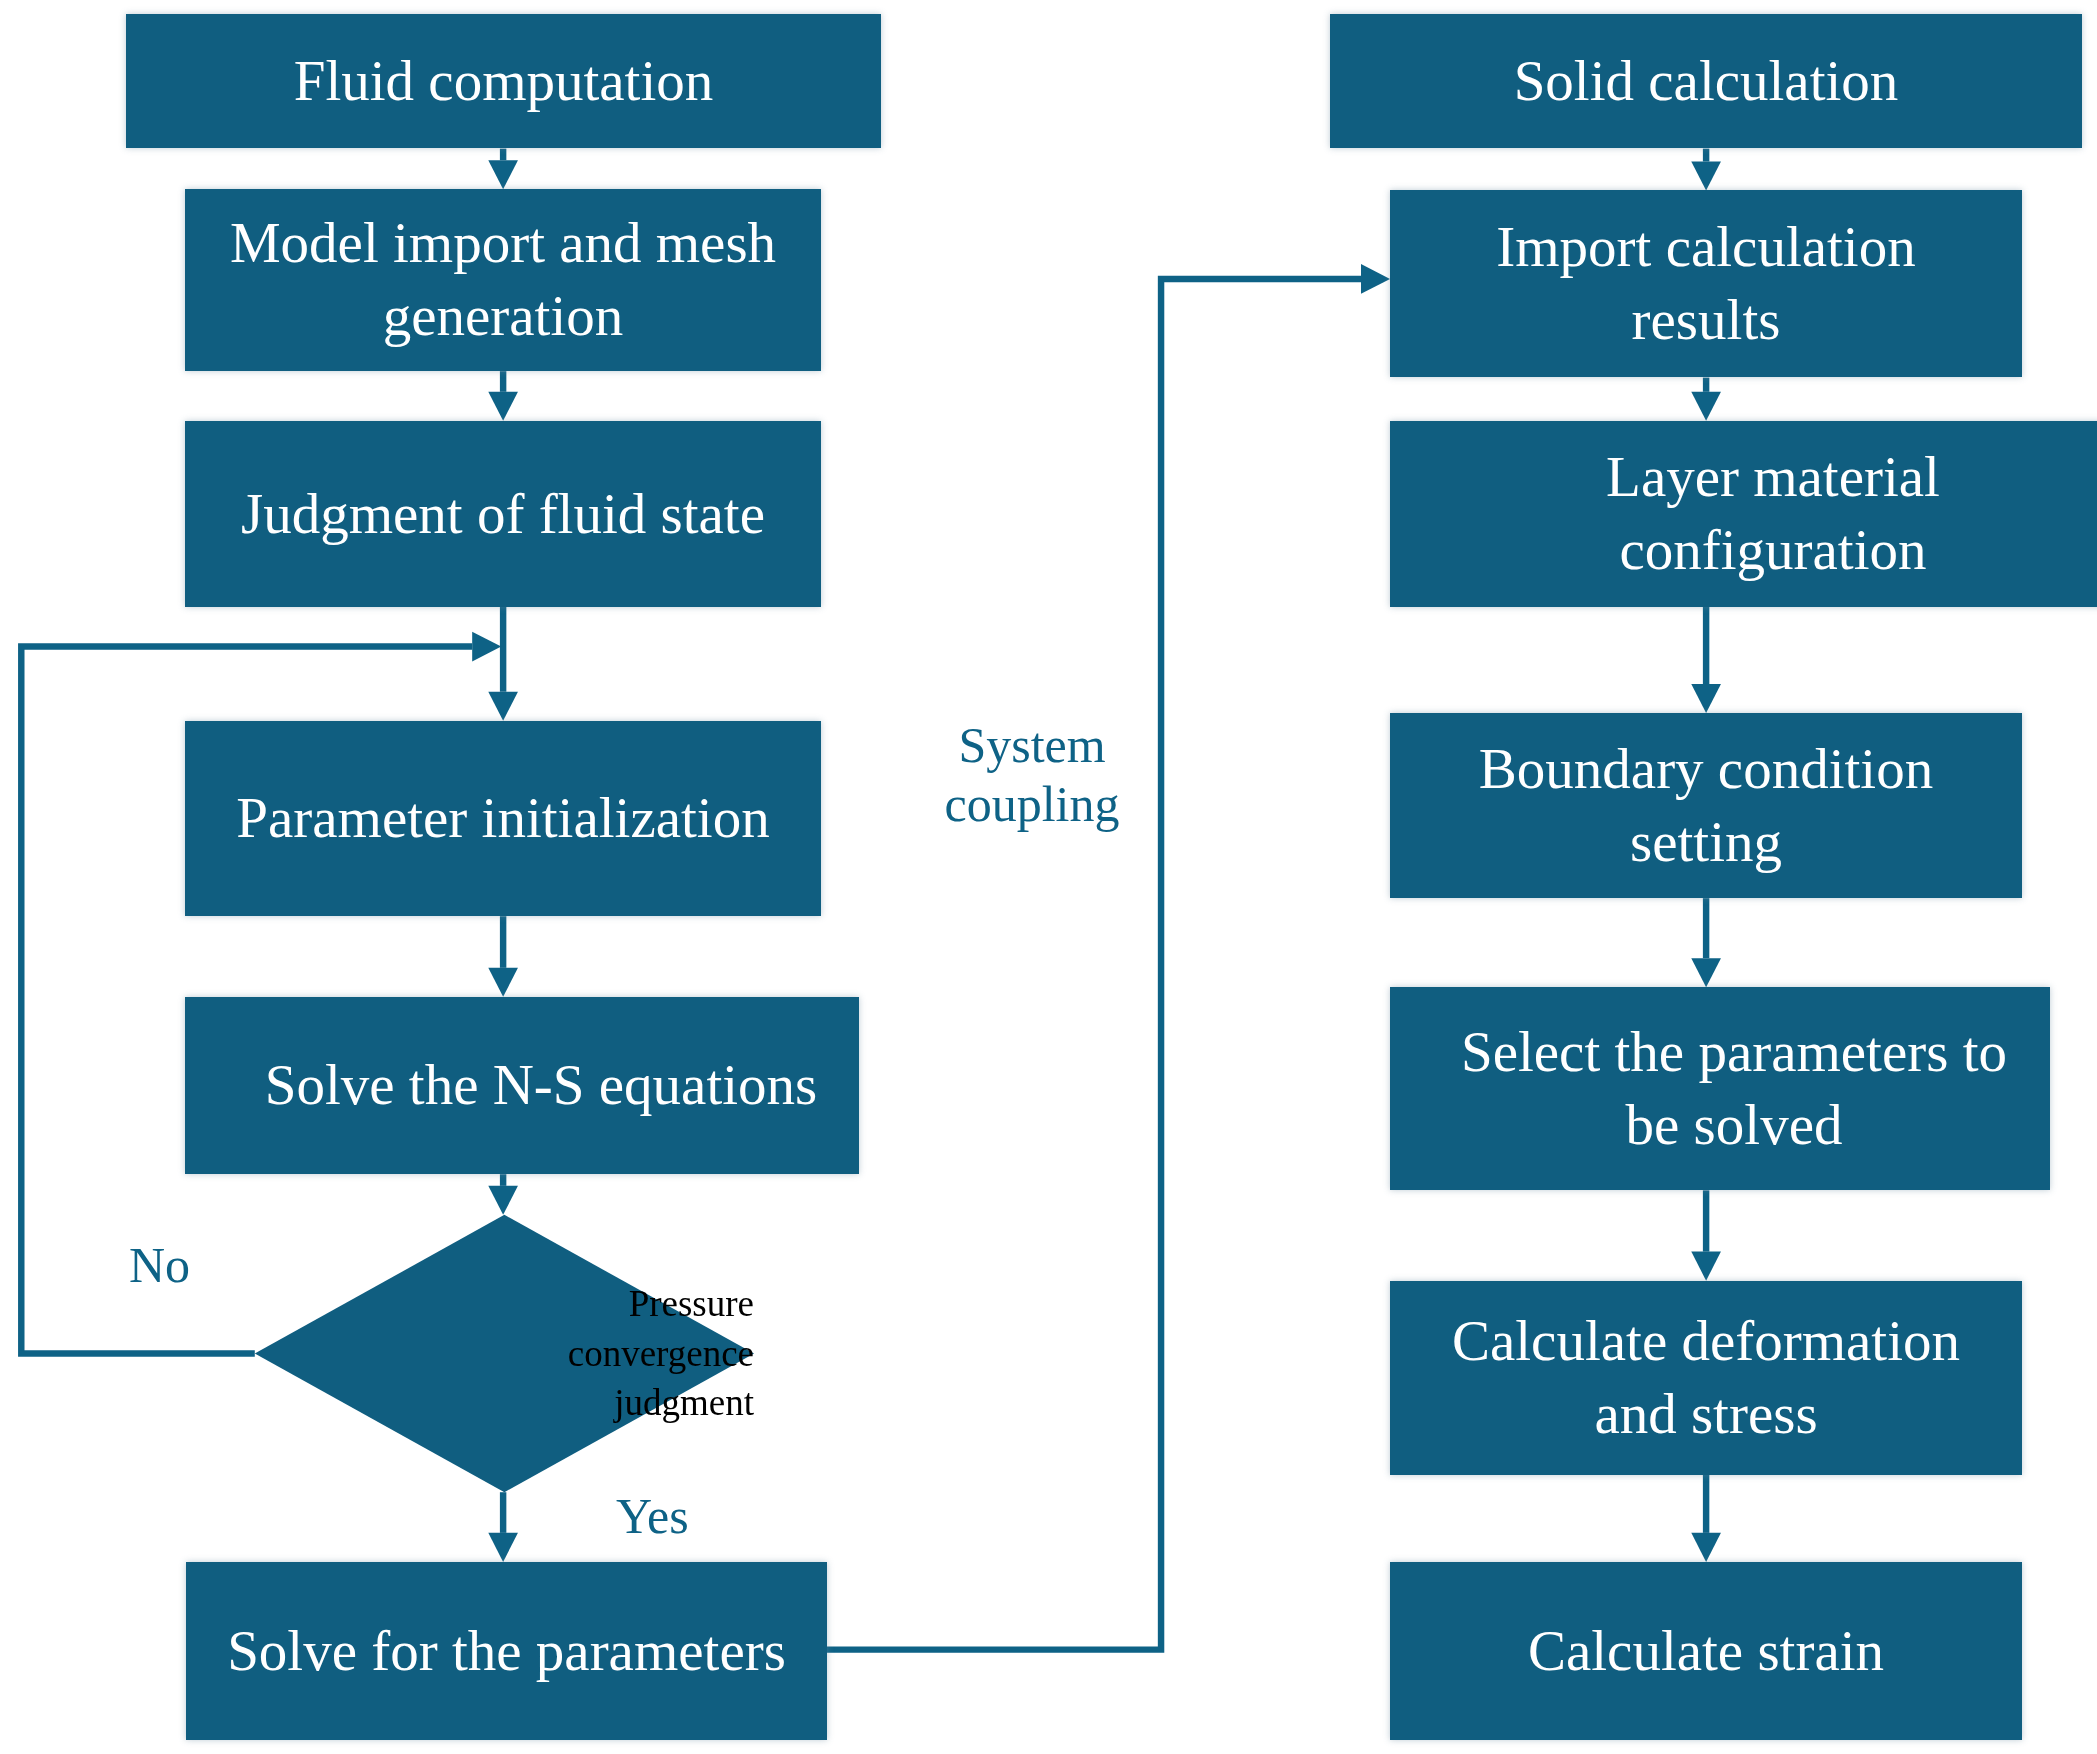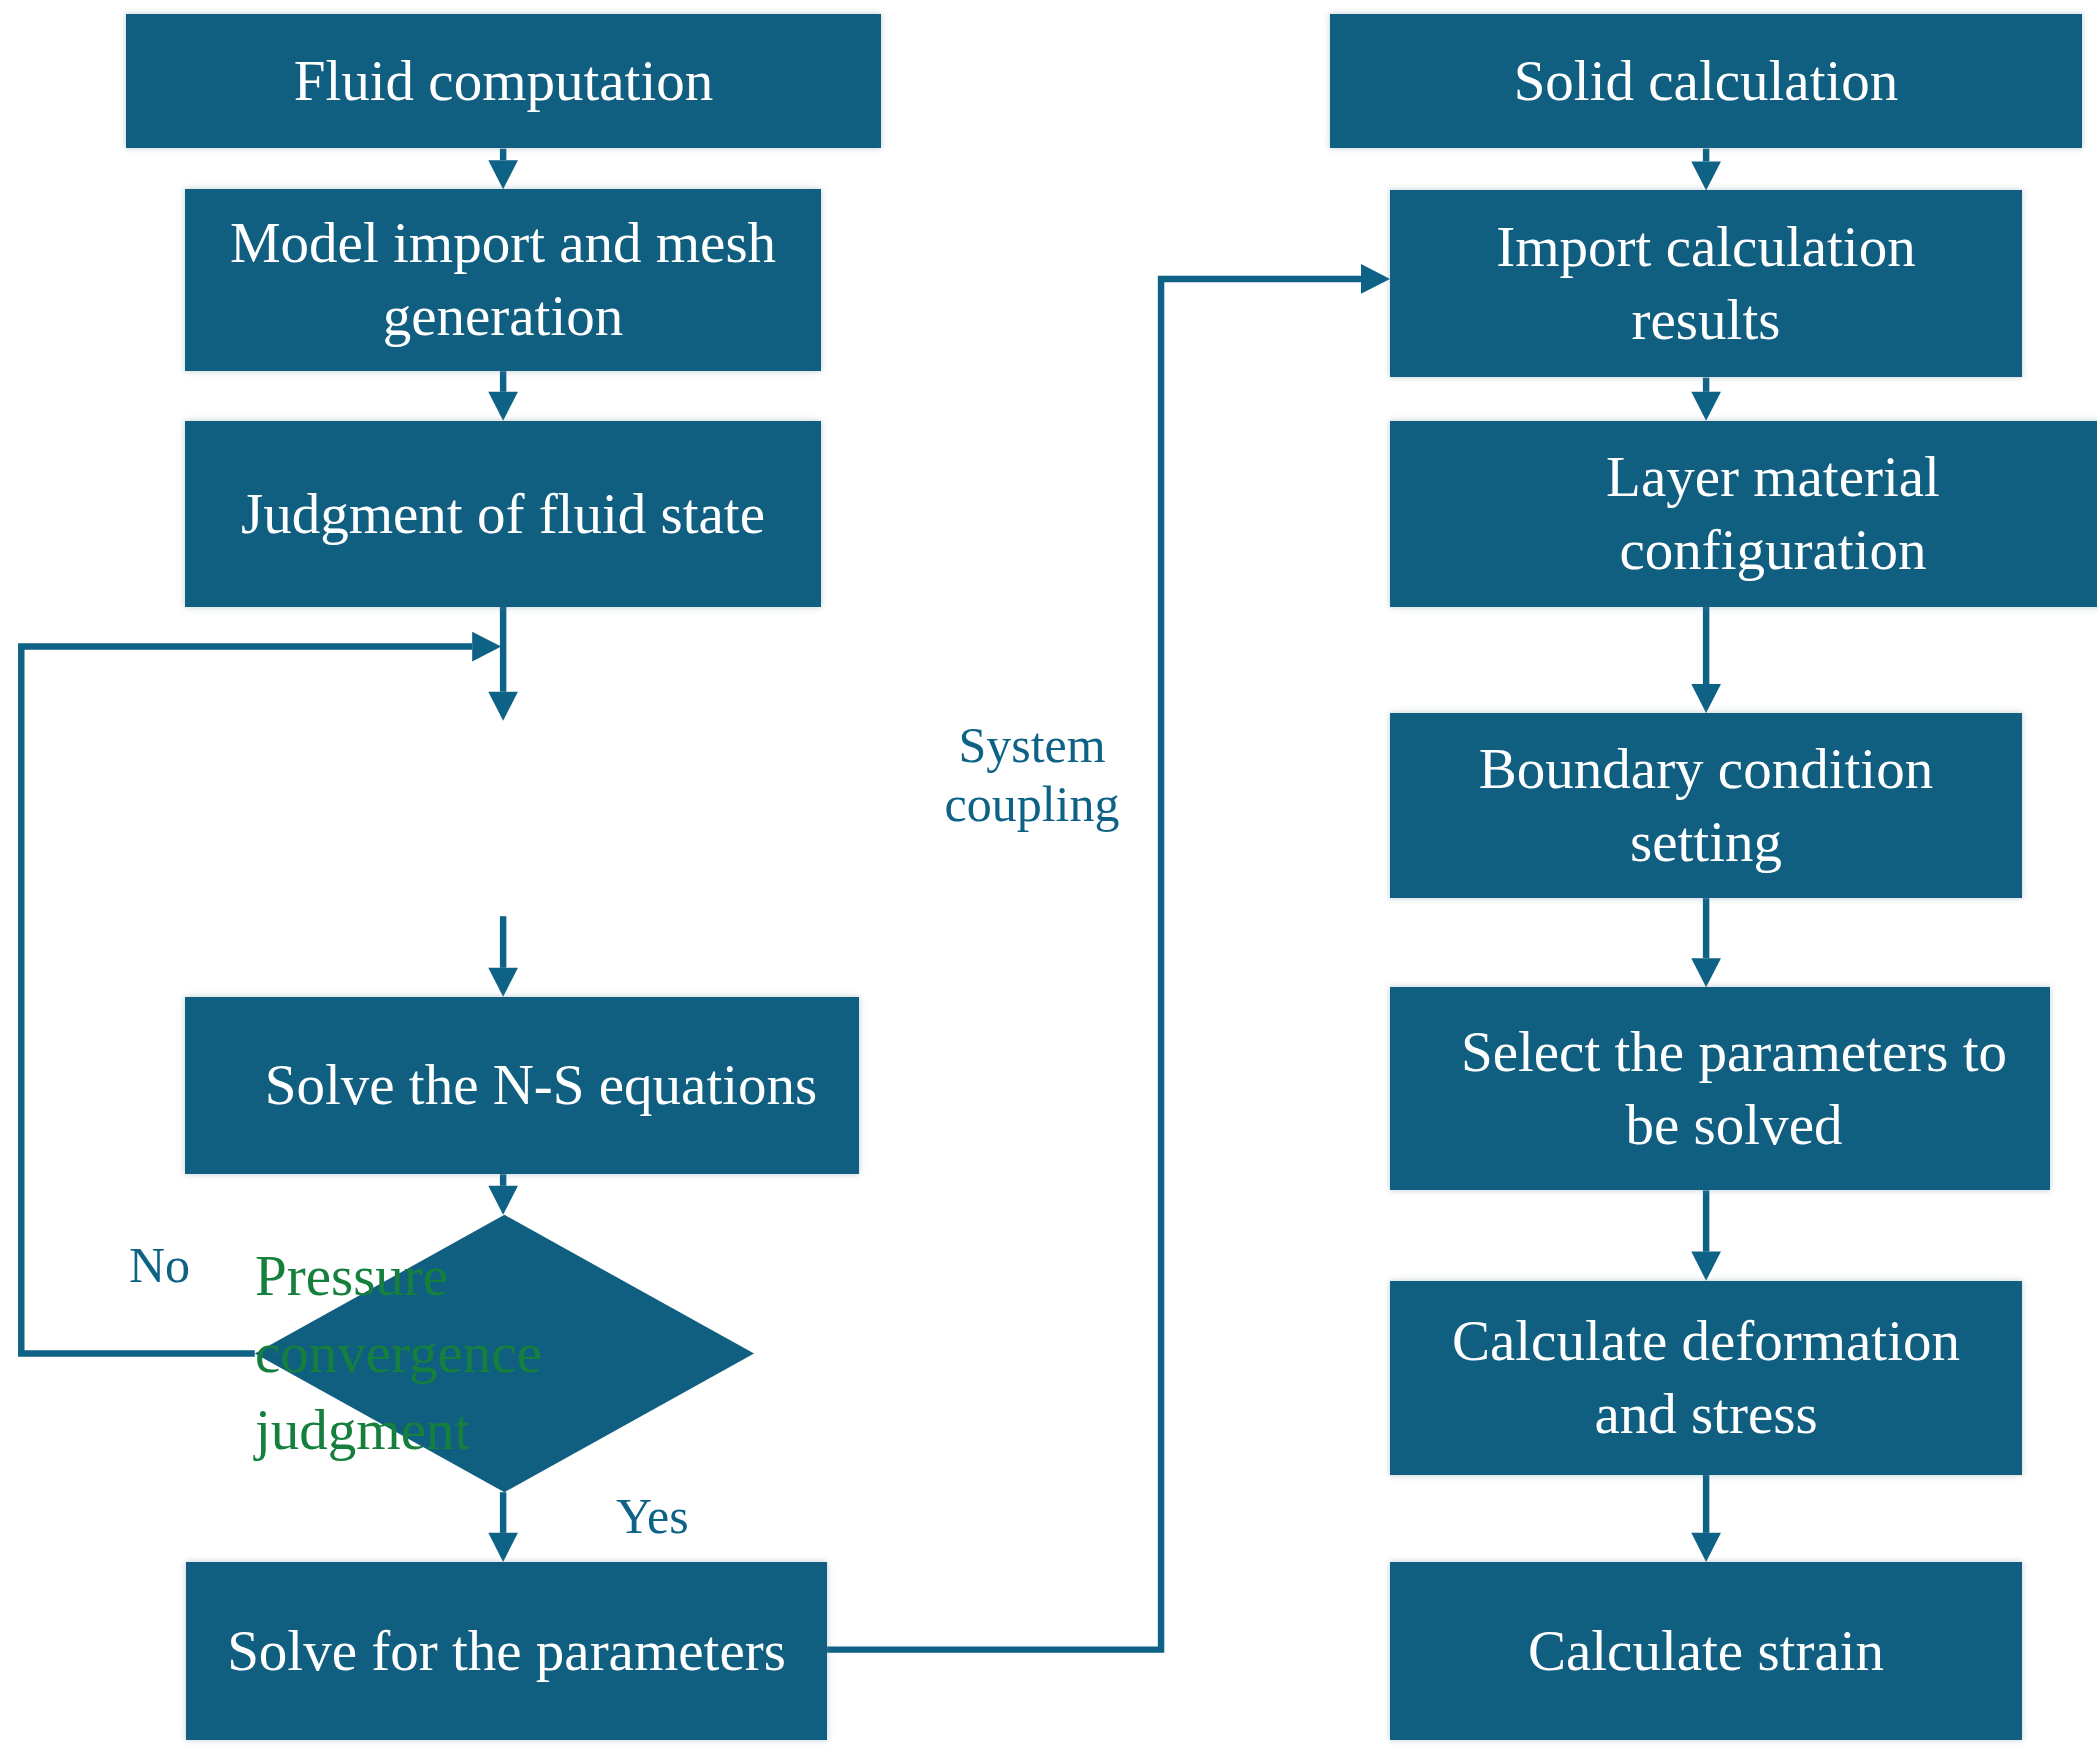--- a/index.html
+++ b/index.html
@@ -29,25 +29,25 @@
     line-height:1.28;
     box-shadow:0 0 6.5px rgba(110,140,160,0.45);
   }
   .node .line{display:block;white-space:nowrap;}
   .diamond-label{
     position:absolute;
     left:255px; top:1215px;
     width:499px; height:277px;
     display:flex;
     flex-direction:column;
-    align-items:flex-start;
+    align-items:flex-end;
     justify-content:center;
     text-align:center;
-    color:#15803d;
-    font-size:57px;
+    color:#000000;
+    font-size:37px;
     line-height:1.35;
   }
   .diamond-label .line{display:block;white-space:nowrap;}
   .edge-label{
     position:absolute;
     color:#0E6286;
     font-size:50px;
     line-height:1.18;
     text-align:center;
     white-space:nowrap;
@@ -122,20 +122,23 @@
   <div class="node n-l1">
     <span class="line">Fluid computation</span>
   </div>
   <div class="node n-l2">
     <span class="line">Model import and mesh</span>
     <span class="line">generation</span>
   </div>
   <div class="node n-l3">
     <span class="line">Judgment of fluid state</span>
   </div>
+  <div class="node n-l4">
+    <span class="line">Parameter initialization</span>
+  </div>
   <div class="node n-l5">
     <span class="line">Solve the N-S equations</span>
   </div>
   <div class="diamond-label">
     <span class="line">Pressure</span>
     <span class="line">convergence</span>
     <span class="line">judgment</span>
   </div>
   <div class="node n-l6">
     <span class="line">Solve for the parameters</span>

